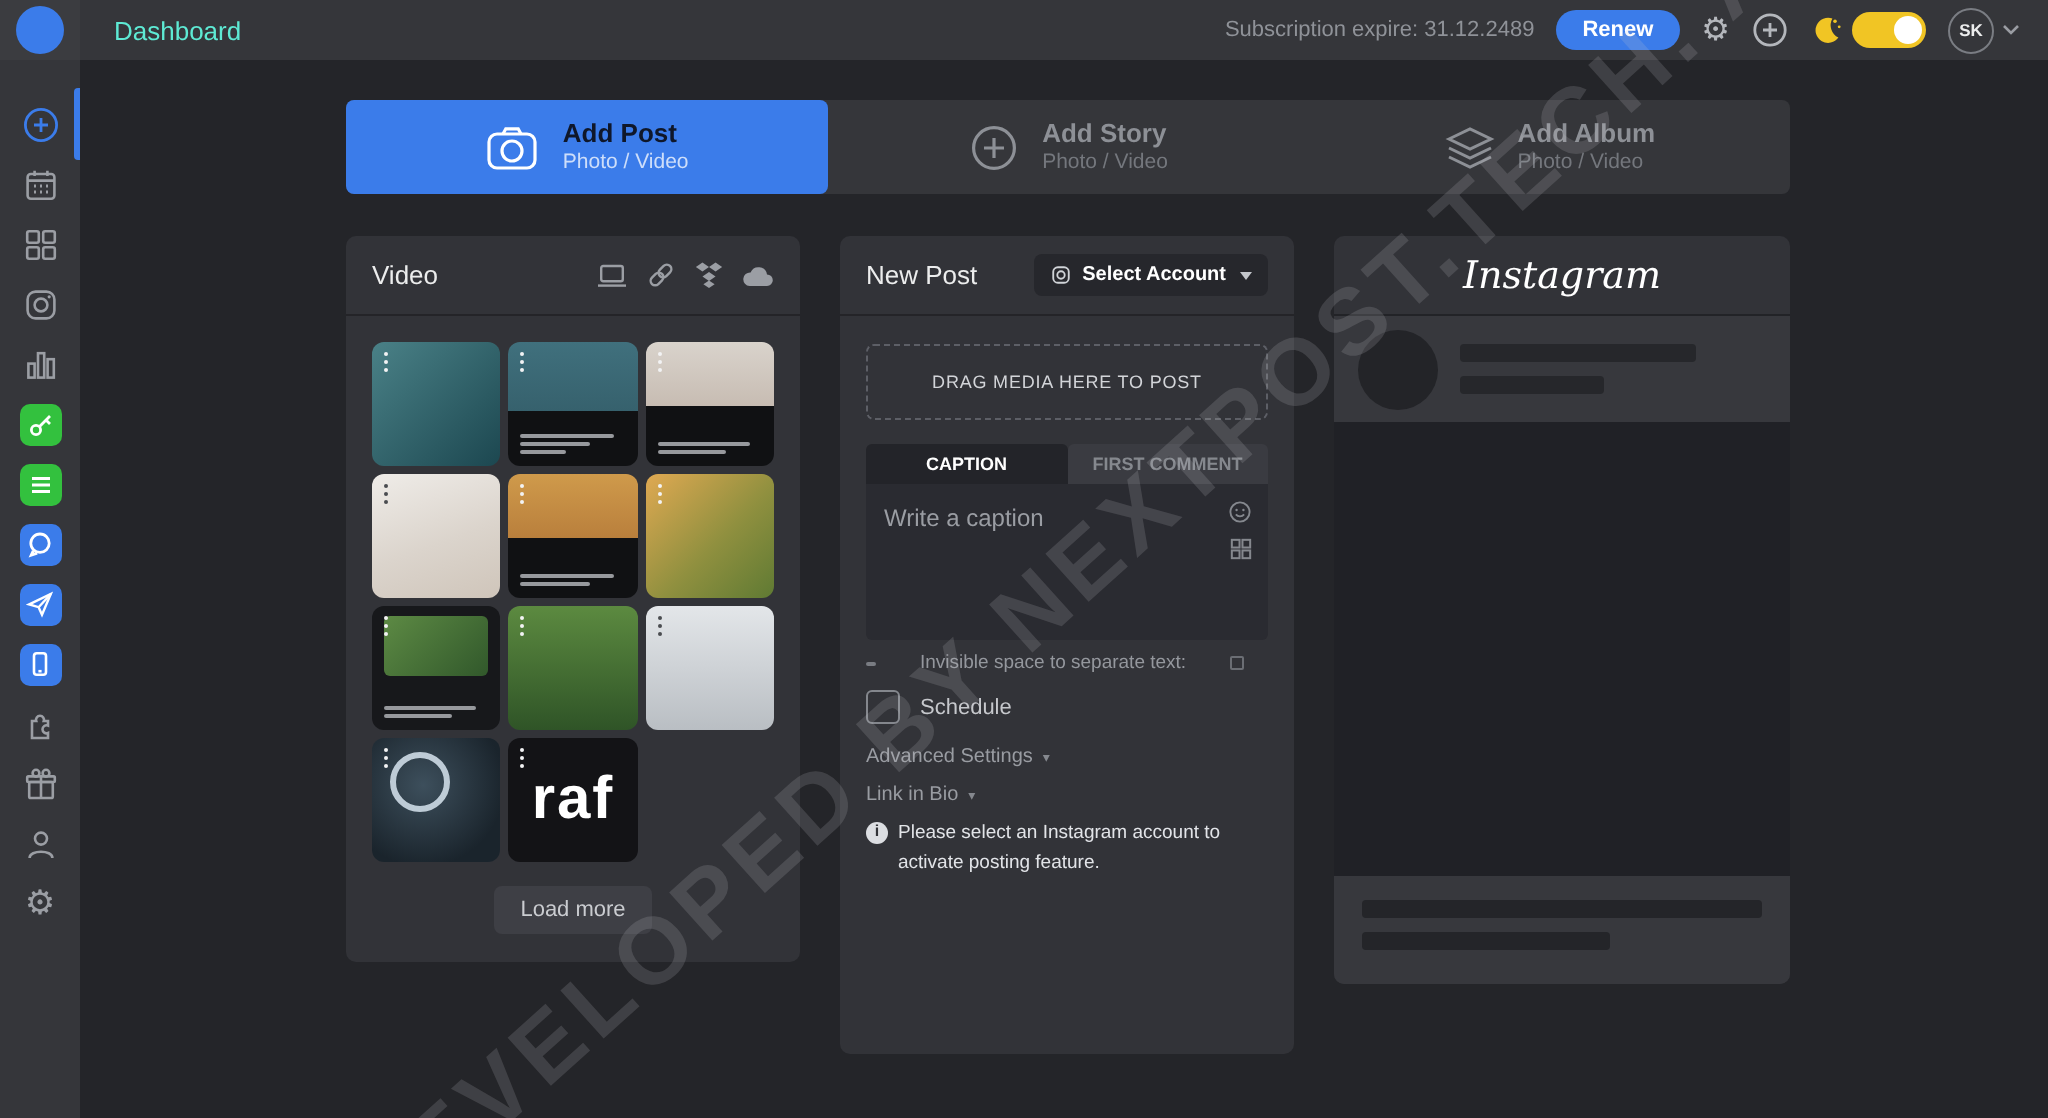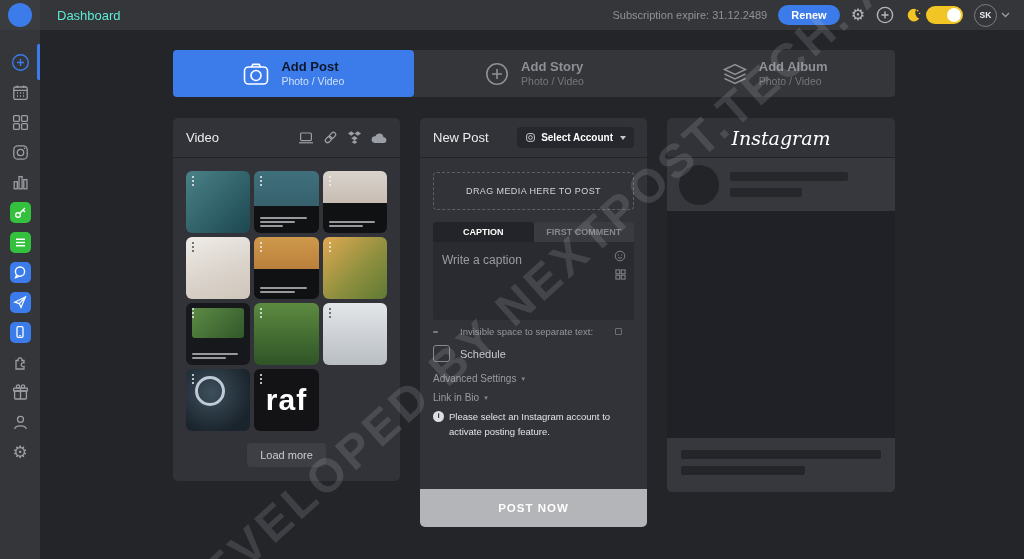--- a/index.html
+++ b/index.html
@@ -483,21 +483,20 @@
     </div>
     <div class="link-row">
       <span>Link in Bio</span>
       <span class="caret-sm">▾</span>
     </div>
     <div class="notice">
       <span class="info-i">i</span>
       <span>Please select an Instagram account to activate posting feature.</span>
     </div>
   </div>
-  <button class="postnow">POST NOW</button>
 </div>
 
 <div class="panel ig-panel">
   <div class="ig-header">Instagram</div>
   <div class="ig-user">
     <span class="ig-avatar"></span>
     <span class="ig-user-bars">
       <span class="bar" style="width:118px"></span>
       <span class="bar" style="width:72px"></span>
     </span>

